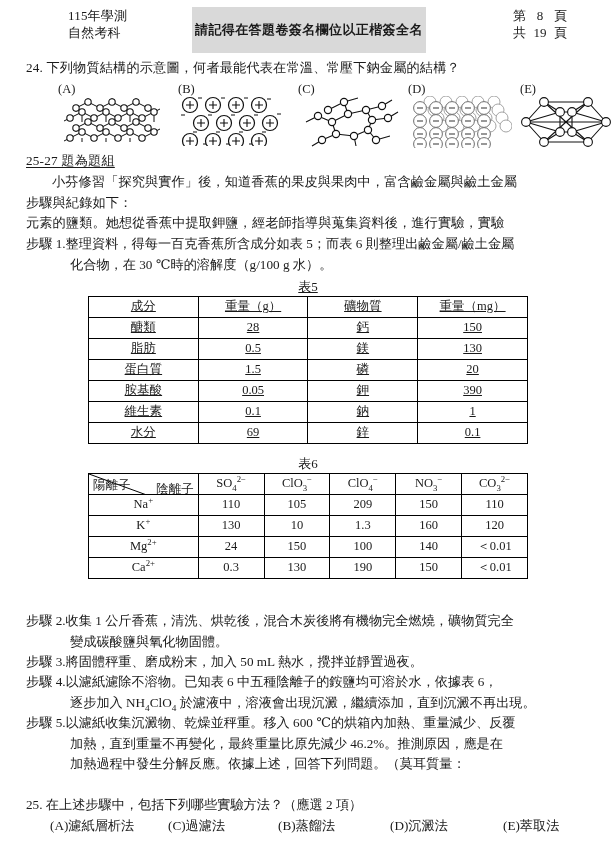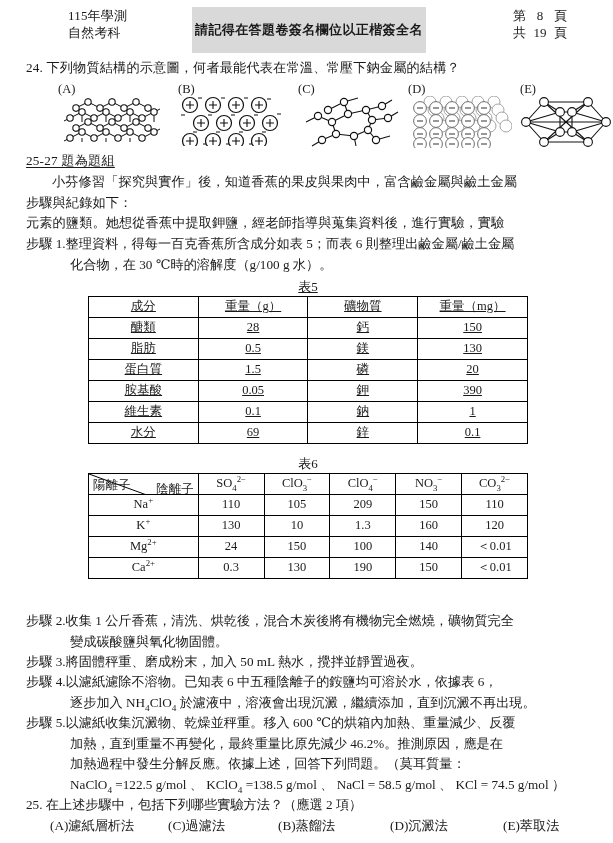--- a/index.html
+++ b/index.html
@@ -632,21 +632,20 @@
     <div class="step-cont mol">逐步加入 NH<sub>4</sub>ClO<sub>4</sub> 於濾液中，溶液會出現沉澱，繼續添加，直到沉澱不再出現。</div>
   </div>
 
   <div class="step-block" style="top:713px;">
     <div class="step-row">
       <span class="step-label">步驟 5.</span>
       <span class="step-text">以濾紙收集沉澱物、乾燥並秤重。移入 600 ℃的烘箱內加熱、重量減少、反覆</span>
     </div>
     <div class="step-cont">加熱，直到重量不再變化，最終重量比原先減少 46.2%。推測原因，應是在</div>
     <div class="step-cont">加熱過程中發生分解反應。依據上述，回答下列問題。（莫耳質量：</div>
-    <div class="step-cont mol" style="text-align:left;">NaClO<sub>4</sub> =122.5 g/mol 、 KClO<sub>4</sub> =138.5 g/mol 、 NaCl = 58.5 g/mol 、 KCl = 74.5 g/mol ）</div>
   </div>
 
   <div class="q25">
     <div>25. 在上述步驟中，包括下列哪些實驗方法？（應選 2 項）</div>
     <div class="opts">
       <span class="opt" style="width:118px;">(A)濾紙層析法</span>
       <span class="opt" style="width:110px;">(C)過濾法</span>
       <span class="opt" style="width:112px;">(B)蒸餾法</span>
       <span class="opt" style="width:113px;">(D)沉澱法</span>
       <span class="opt">(E)萃取法</span>

